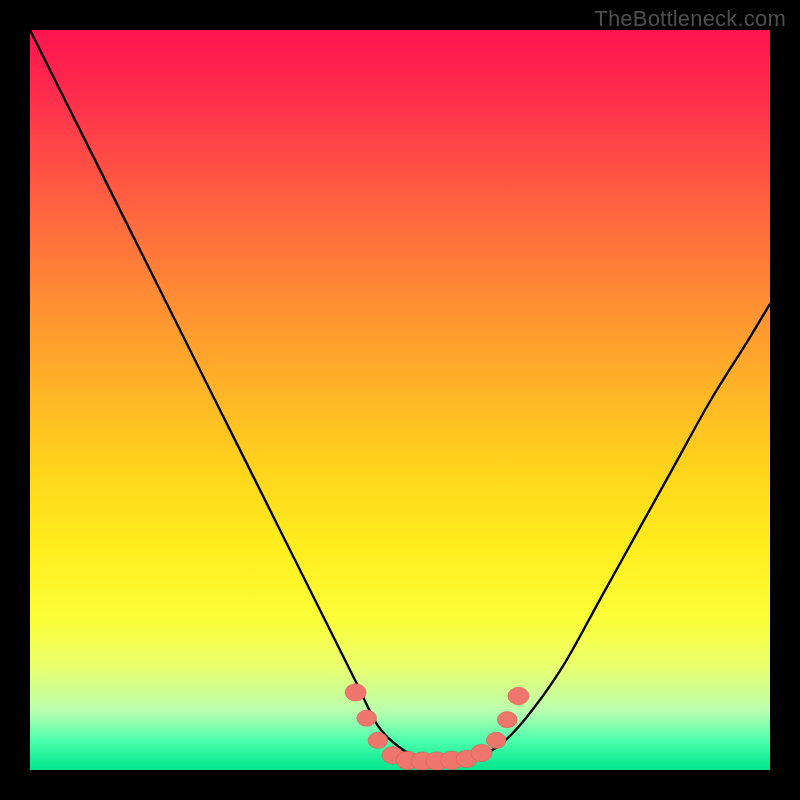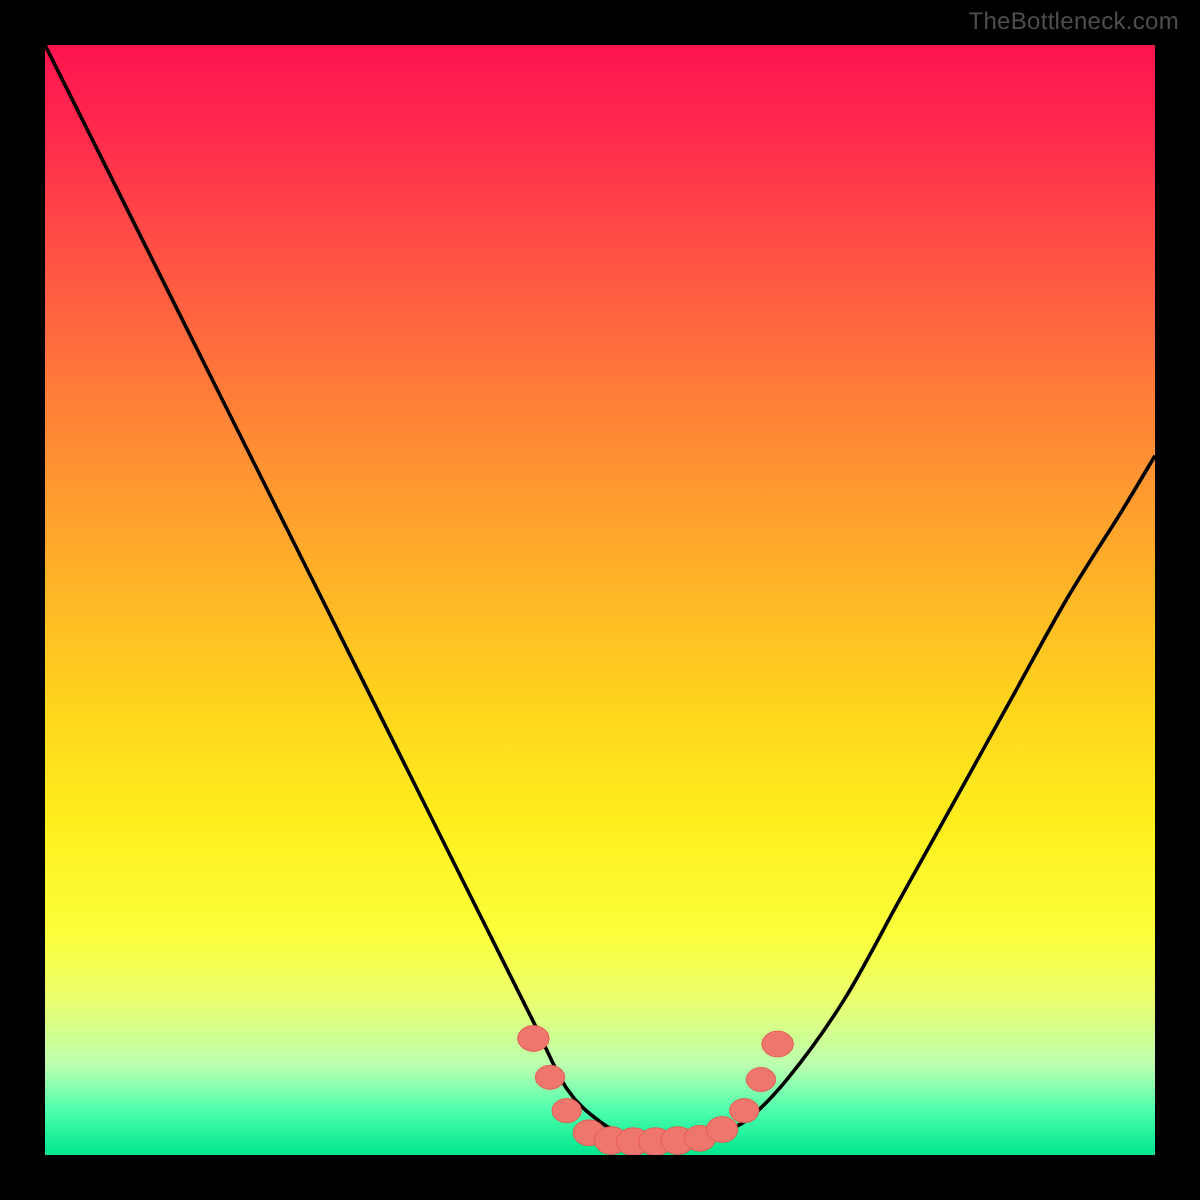--- a/index.html
+++ b/index.html
@@ -38,21 +38,21 @@
       #baffb0 92%,
       #4dffad 96%,
       #00e58c 100%
     );
   }
   .watermark {
     position: absolute;
     top: 6px;
     right: 14px;
     color: #4e4e4e;
-    font-size: 16px;
+    font-size: 22px;
     font-weight: 500;
     letter-spacing: 0.2px;
     user-select: none;
   }
   svg.curve {
     position: absolute;
     left: 0;
     top: 0;
     width: 740px;
     height: 740px;

